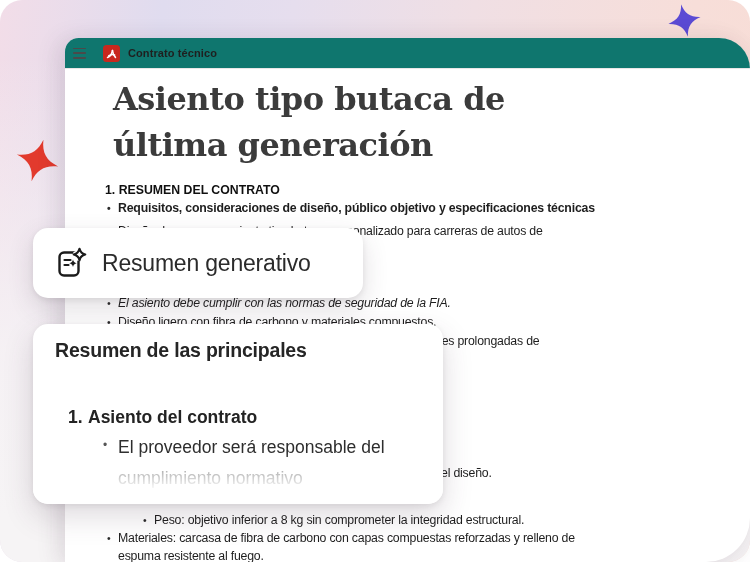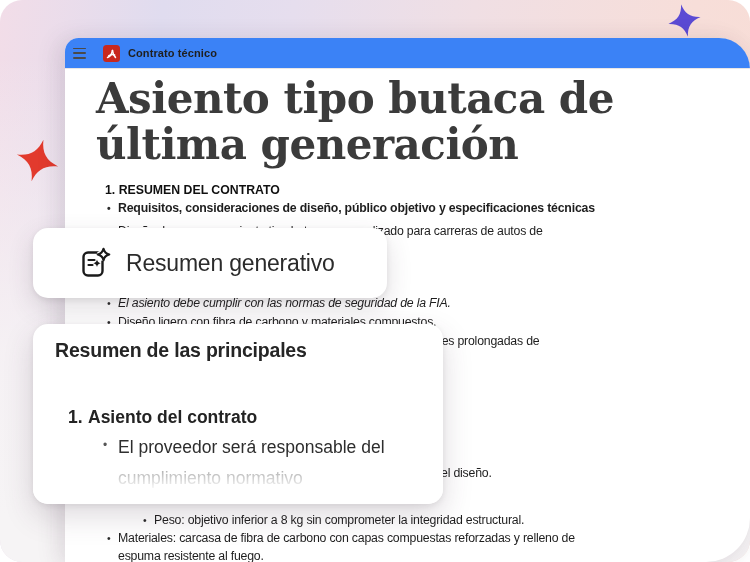--- a/index.html
+++ b/index.html
@@ -14,46 +14,46 @@
 
   
   .sparkle{position:absolute;z-index:2;}
   .sparkle-red{left:16px;top:139px;width:43px;height:43px;transform:rotate(16deg);}
   .sparkle-purple{left:668px;top:4px;width:33px;height:33px;transform:rotate(-12deg);}
 
   
   .panel{position:absolute;left:65px;top:38px;right:0;bottom:0;background:#ffffff;
          border-radius:14px 32px 44px 0;z-index:3;
          box-shadow:-8px 0 22px rgba(90,70,90,.10),0 6px 24px rgba(90,70,90,.08);}
-  .doc-header{position:absolute;left:0;top:0;right:0;height:30px;background:#3b82f6;
+  .doc-header{position:absolute;left:0;top:0;right:0;height:30px;background:#0f766e;
               border-bottom:1px solid #e9e6e6;border-radius:14px 32px 0 0;
               display:flex;align-items:center;}
   .hamburger{margin-left:8px;width:13px;height:11px;display:flex;flex-direction:column;justify-content:space-between;cursor:pointer;}
   .hamburger i{display:block;height:1.6px;background:#4a4a4a;border-radius:1px;}
   .pdficon{margin-left:17px;width:17px;height:17px;border-radius:3.5px;background:#c8281e;
            display:flex;align-items:center;justify-content:center;}
   .doc-header .dh-title{margin-left:8px;font-size:11px;font-weight:bold;color:#1f1f1f;letter-spacing:.1px;}
 
   
-  .doc-title{position:absolute;left:31px;top:38px;width:520px;
-             font-family:"DejaVu Serif",serif;font-weight:bold;font-size:42px;line-height:46px;
+  .doc-title{position:absolute;left:48px;top:38px;width:520px;
+             font-family:"DejaVu Serif",serif;font-weight:bold;font-size:32px;line-height:46px;
              color:#3b3b3b;letter-spacing:-.5px;}
 
   
   #doc-lines{position:absolute;inset:0;}
   .dline{position:absolute;white-space:nowrap;font-size:12.3px;letter-spacing:-.2px;color:#1e1e1e;line-height:15px;}
   .dline.heading{left:40px;font-weight:bold;color:#101010;letter-spacing:0;}
   .dline.bullet{left:42px;}
   .dline.bullet .marker{display:inline-block;width:11px;font-size:10.5px;color:#2a2a2a;}
   .dline.cont{left:53px;}
 
   
   .gen-card{position:absolute;left:33px;top:228px;width:330px;height:70px;background:#ffffff;
             border-radius:15px;z-index:6;display:flex;align-items:center;cursor:pointer;
-            box-shadow:0 10px 26px rgba(70,50,70,.16),0 2px 6px rgba(0,0,0,.08);padding-left:24px;}
+            box-shadow:0 10px 26px rgba(70,50,70,.16),0 2px 6px rgba(0,0,0,.08);}
   .gen-card .gicon{margin-left:22px;width:32px;height:32px;flex:0 0 auto;}
   .gen-card .glabel{margin-left:15px;font-size:23px;color:#2b2b2b;letter-spacing:-.2px;}
 
   
   .sum-pop{position:absolute;left:33px;top:324px;width:410px;height:180px;background:#ffffff;
            border-radius:15px;z-index:6;overflow:hidden;
            box-shadow:0 12px 30px rgba(70,50,70,.18),0 2px 6px rgba(0,0,0,.08);}
   .sum-pop .sp-h{position:absolute;left:22px;font-size:19.5px;font-weight:bold;color:#252525;letter-spacing:-.2px;white-space:nowrap;}
   .sp-h.l1{top:15px;text-align:right;} .sp-h.l2{top:50px;}
   .sp-item{position:absolute;left:35px;top:83px;font-size:17.5px;font-weight:bold;color:#232323;white-space:nowrap;}

